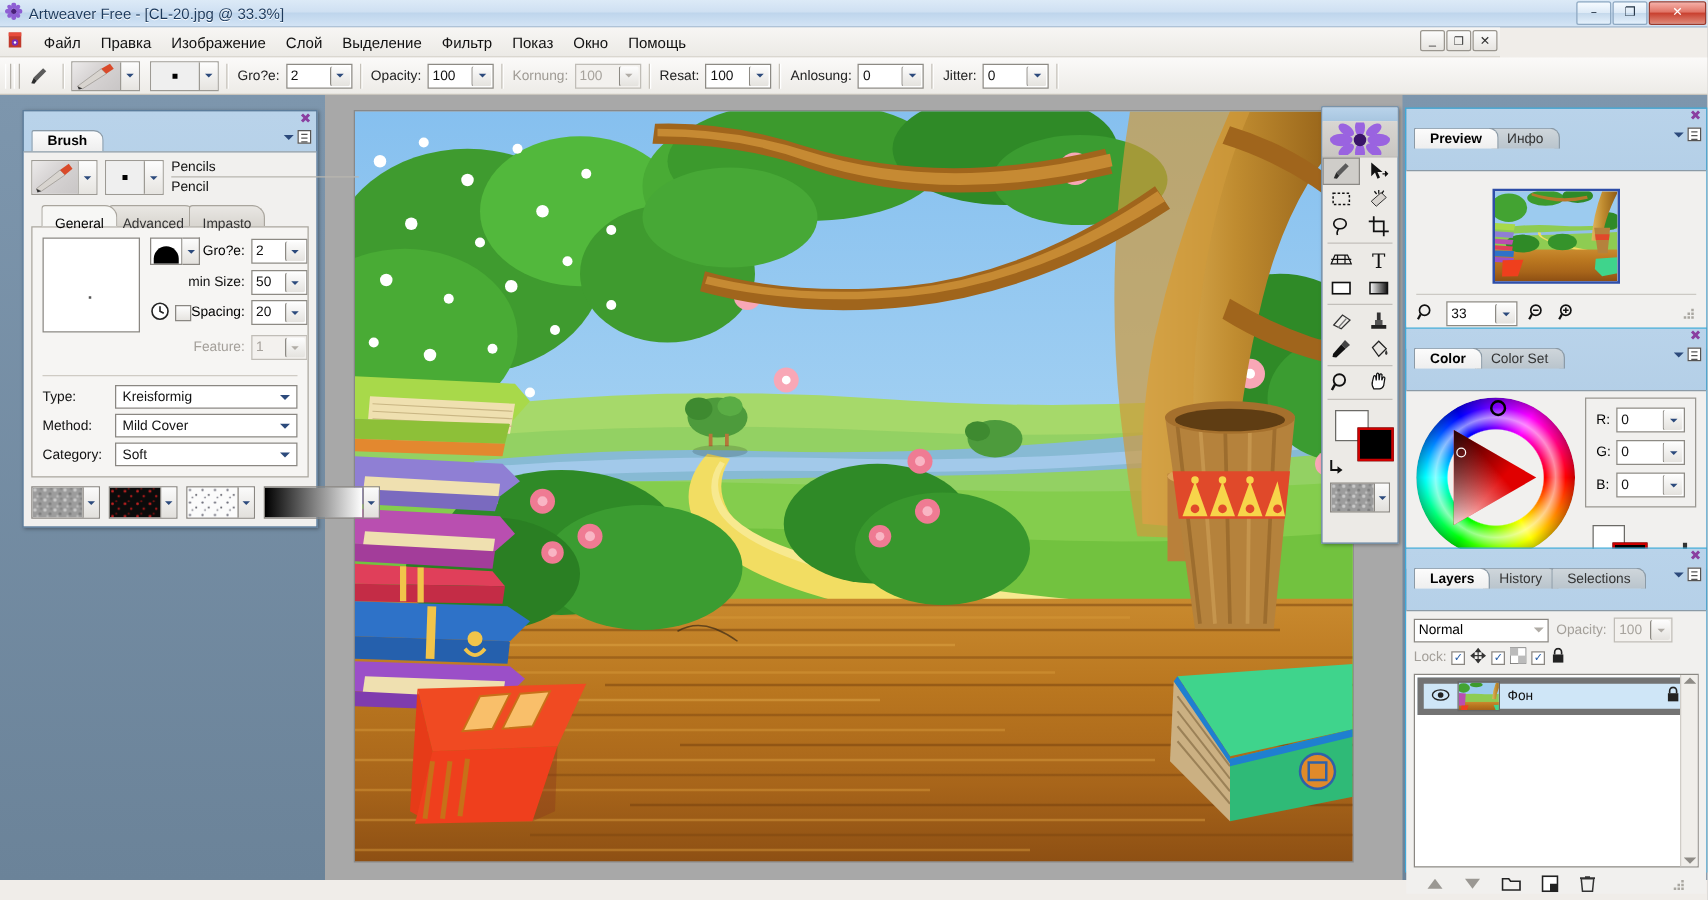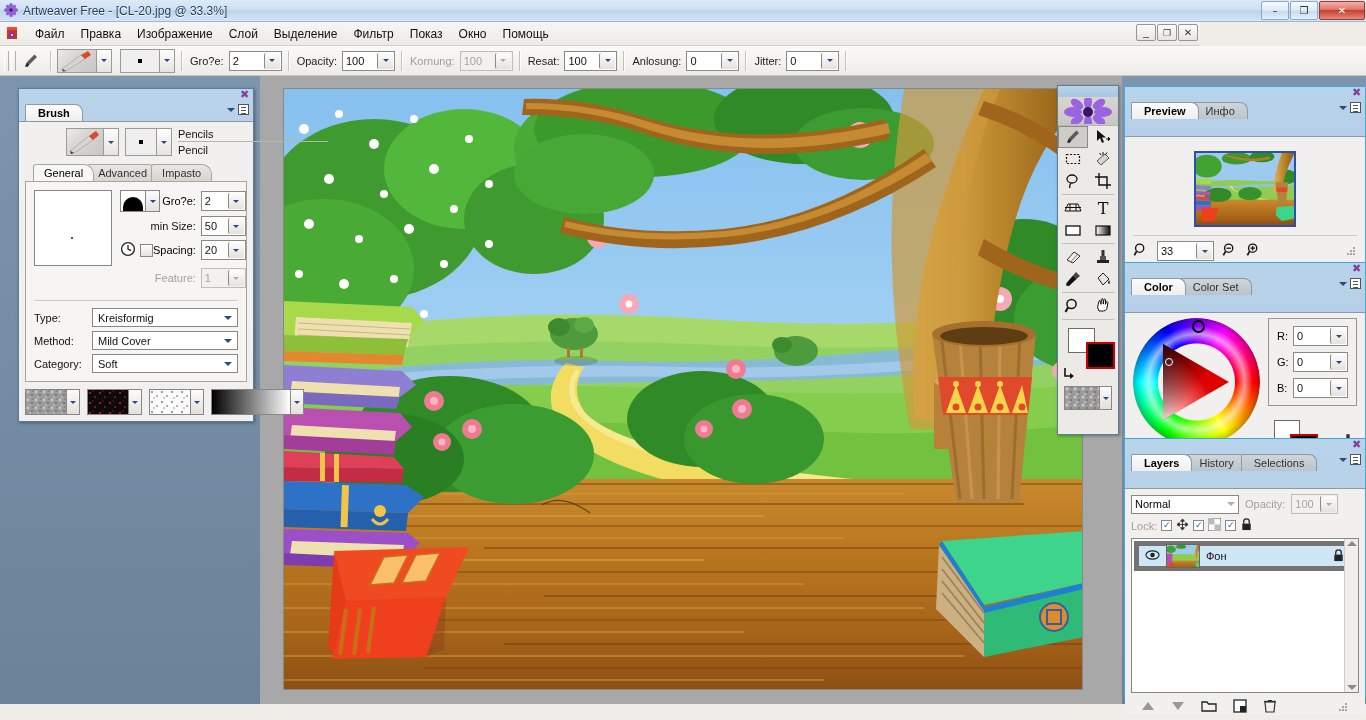--- a/index.html
+++ b/index.html
@@ -141,27 +141,27 @@
     color:#000; font-weight:bold; z-index:3; border-color:#8b9aa6;
   }
   .tabs-tools { position:absolute; right:4px; top:2px; display:flex; align-items:center; gap:3px; }
   .mini-menu { width:11px;height:11px;border:1px solid #555;background:#fff; position:relative; }
   .mini-menu:after{content:"";position:absolute;left:2px;top:2px;right:2px;height:1px;background:#555;box-shadow:0 3px 0 #555,0 6px 0 #555;}
   .panel-body {
     background:#f1f0ee; border-top:1px solid #8b9aa6;
     padding:6px;
   }
 
-  .brush-top { display:flex; align-items:flex-start; gap:6px;margin-left:41px; }
+  .brush-top { display:flex; align-items:flex-start; gap:6px; }
   .brush-name { font-size:11px; color:#111; }
   .brush-name .line { border-bottom:1px solid #b8b5af; padding-bottom:1px; width:150px; }
 
   .subtabs { display:flex; align-items:flex-end; height:18px; margin-top:7px; padding-left:8px;}
   .subtab {
-    height:17px; padding:0 10px; font-size:11px; color:#333; line-height:16px;
+    height:17px; padding:6px 10px; font-size:11px; color:#333; line-height:16px;
     background: linear-gradient(to bottom,#e9e7e3,#d8d5cf);
     border:1px solid #a9a59d; border-bottom:none; border-radius:3px 10px 0 0; margin-right:-7px;
   }
   .subtab.active { background:#f7f7f5; color:#000; z-index:2; position:relative; }
   .inner-box { border:1px solid #a9a59d; background:#f6f5f3; padding:8px; }
 
   .prev-box { width:78px;height:76px;background:#fff;border:1px solid #8a8782; position:relative; }
   .prev-box .dot { position:absolute;left:36px;top:46px;width:2px;height:2px;background:#555; }
 
   .shape-btn {

